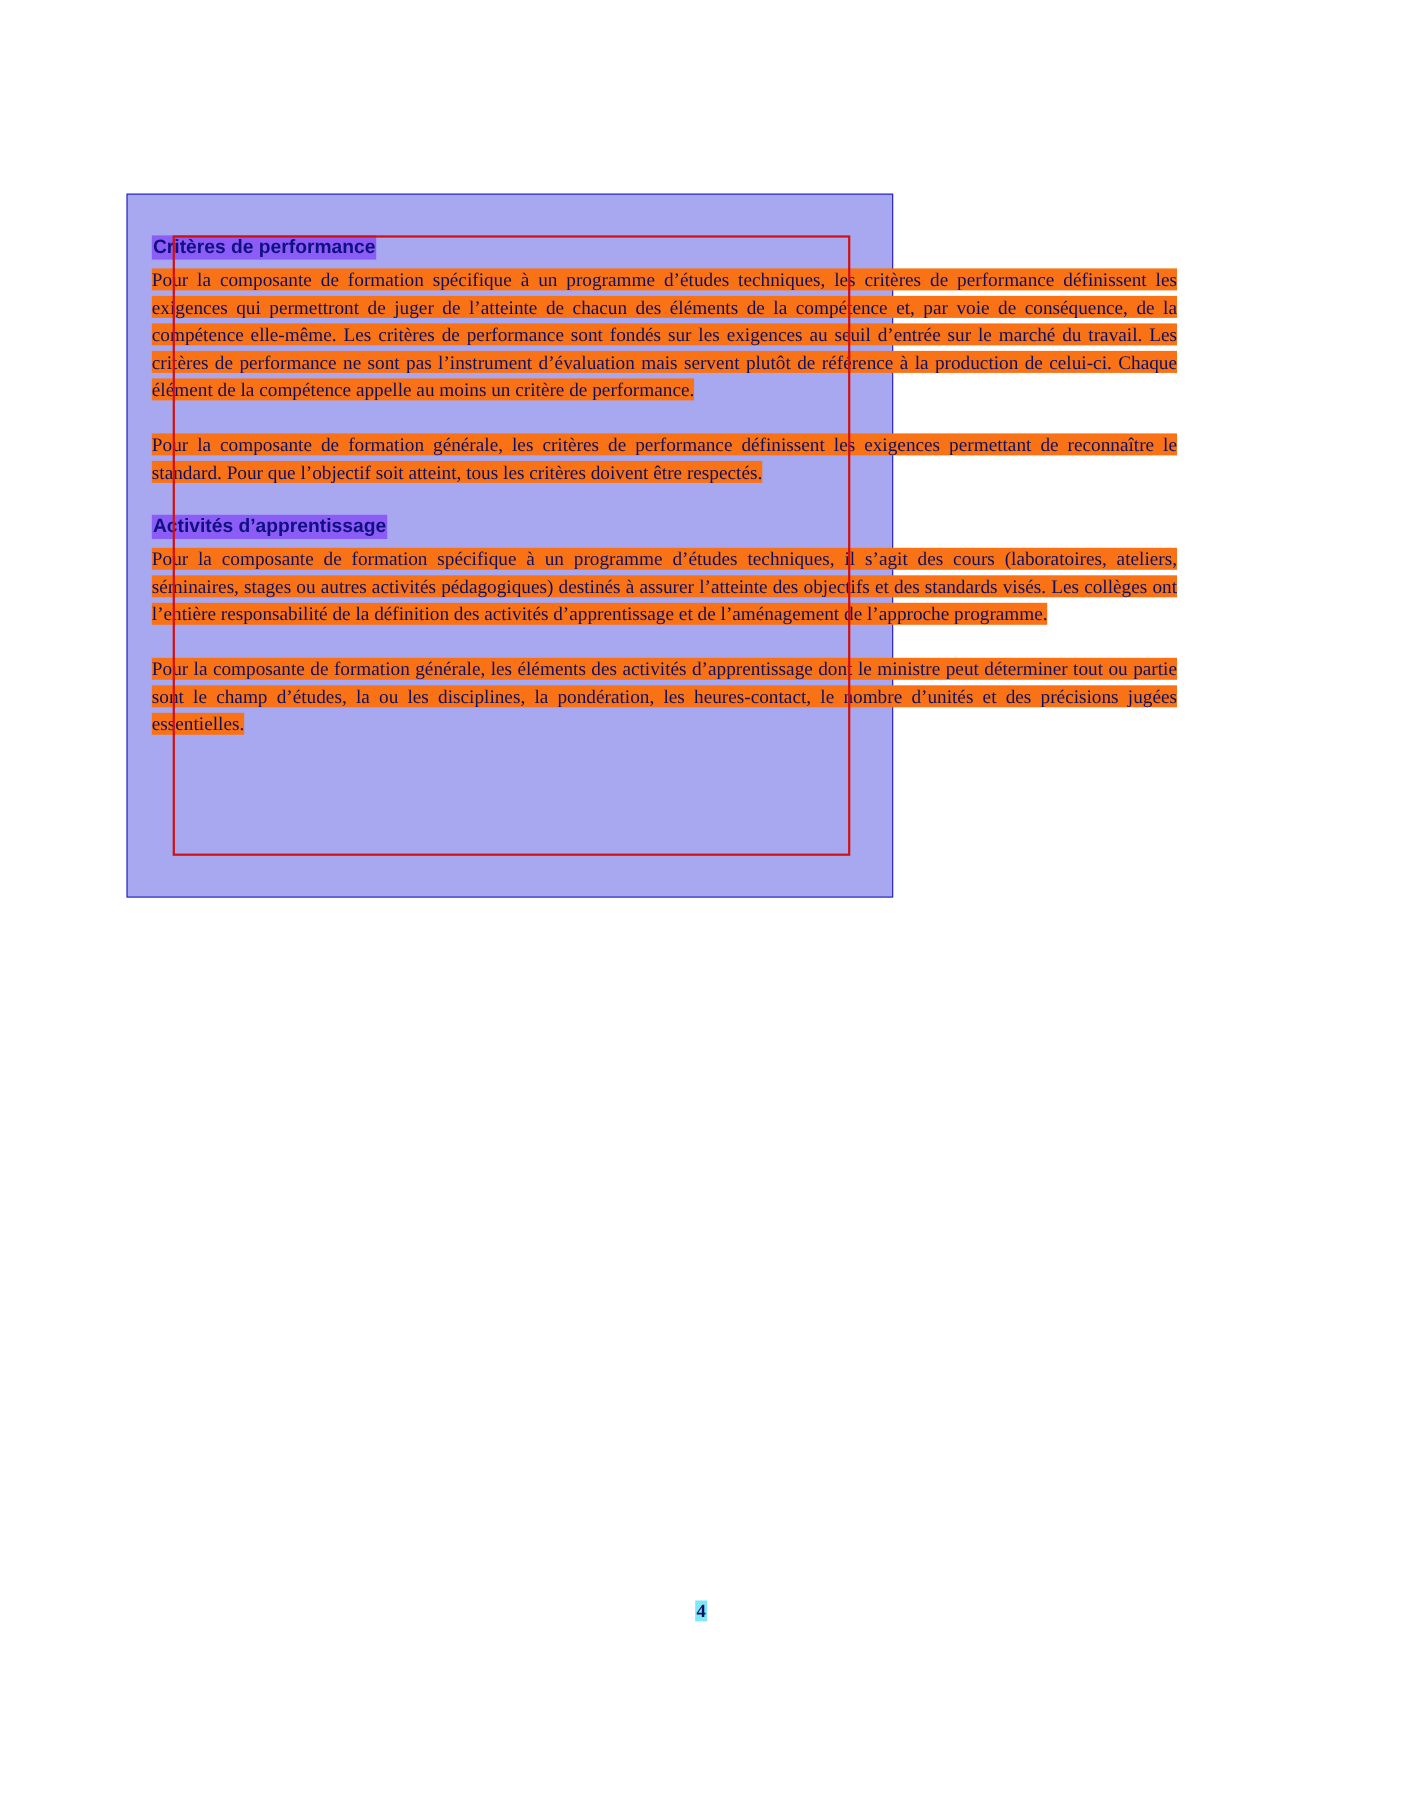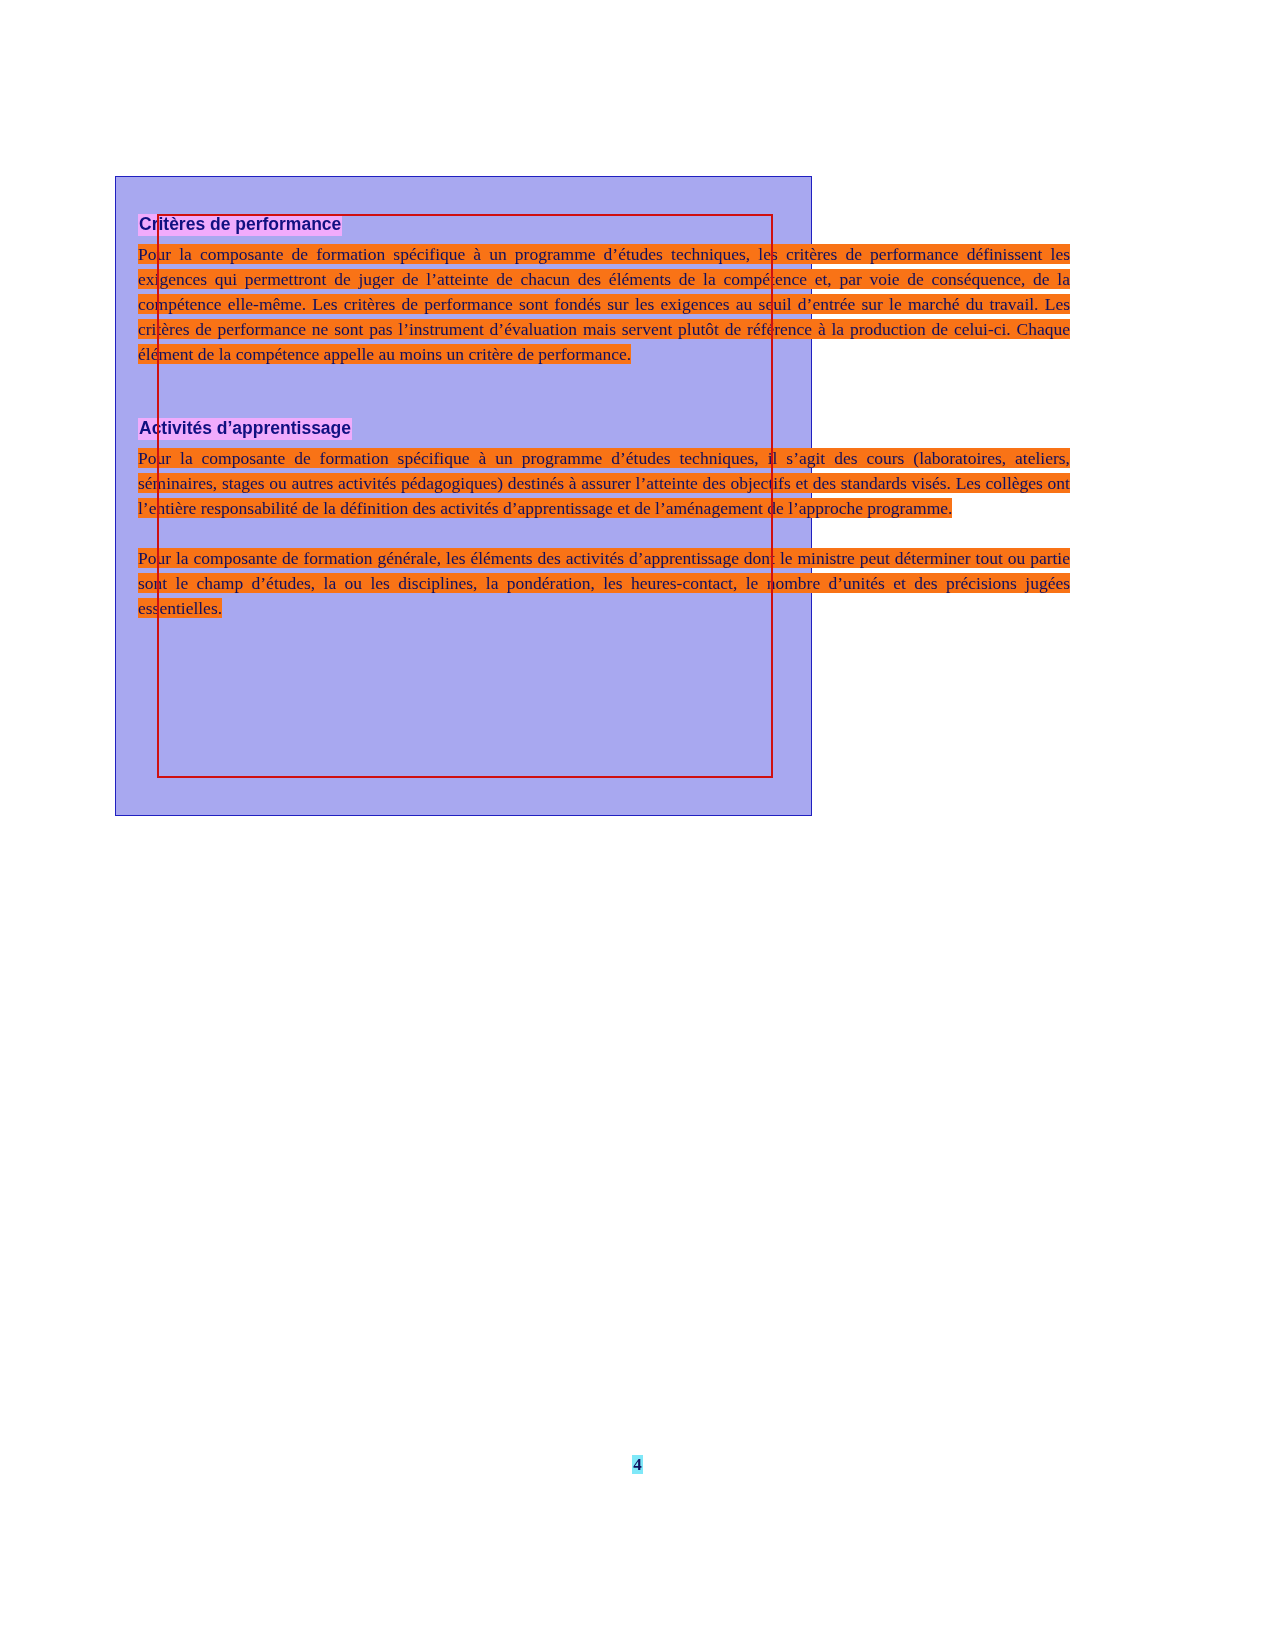--- a/index.html
+++ b/index.html
@@ -45,21 +45,21 @@
     left: 138px;
     top: 214px;
     width: 932px;
   }
 
   .heading {
     font-family: "Liberation Sans", sans-serif;
     font-weight: bold;
     font-size: 17.5px;
     color: #101080;
-    background: #f0abfc;
+    background: #8b5cf6;
     display: inline-block;
     line-height: 1.25;
     margin: 0 0 6px 0;
     padding: 0 1px;
   }
 
   .para {
     margin: 0;
     font-size: 17.5px;
     line-height: 25px;
@@ -102,20 +102,21 @@
 <body>
 
 <div id="selection-block"></div>
 
 <div id="document-text">
 
   <div>
     <div class="heading">Critères de performance</div>
     <p class="para"><span class="hl">Pour la composante de formation spécifique à un programme d’études techniques, les critères de performance définissent les exigences qui permettront de juger de l’atteinte de chacun des éléments de la compétence et, par voie de conséquence, de la compétence elle-même.  Les critères de performance sont fondés sur les exigences au seuil d’entrée sur le marché du travail.  Les critères de performance ne sont pas l’instrument d’évaluation mais servent plutôt de référence à la production de celui-ci.  Chaque élément de la compétence appelle au moins un critère de performance.</span></p>
     <div class="spacer"></div>
+    <p class="para"><span class="hl">Pour la composante de formation générale, les critères de performance définissent les exigences permettant de reconnaître le standard.  Pour que l’objectif soit atteint, tous les critères doivent être respectés.</span></p>
   </div>
 
   <div class="block-gap"></div>
 
   <div>
     <div class="heading">Activités d’apprentissage</div>
     <p class="para"><span class="hl">Pour la composante de formation spécifique à un programme d’études techniques, il s’agit des cours (laboratoires, ateliers, séminaires, stages ou autres activités pédagogiques) destinés à assurer l’atteinte des objectifs et des standards visés.  Les collèges ont l’entière responsabilité de la définition des activités d’apprentissage et de l’aménagement de l’approche programme.</span></p>
     <div class="spacer"></div>
     <p class="para"><span class="hl">Pour la composante de formation générale, les éléments des activités d’apprentissage dont le ministre peut déterminer tout ou partie sont le champ d’études, la ou les disciplines, la pondération, les heures-contact, le nombre d’unités et des précisions jugées essentielles.</span></p>
   </div>

